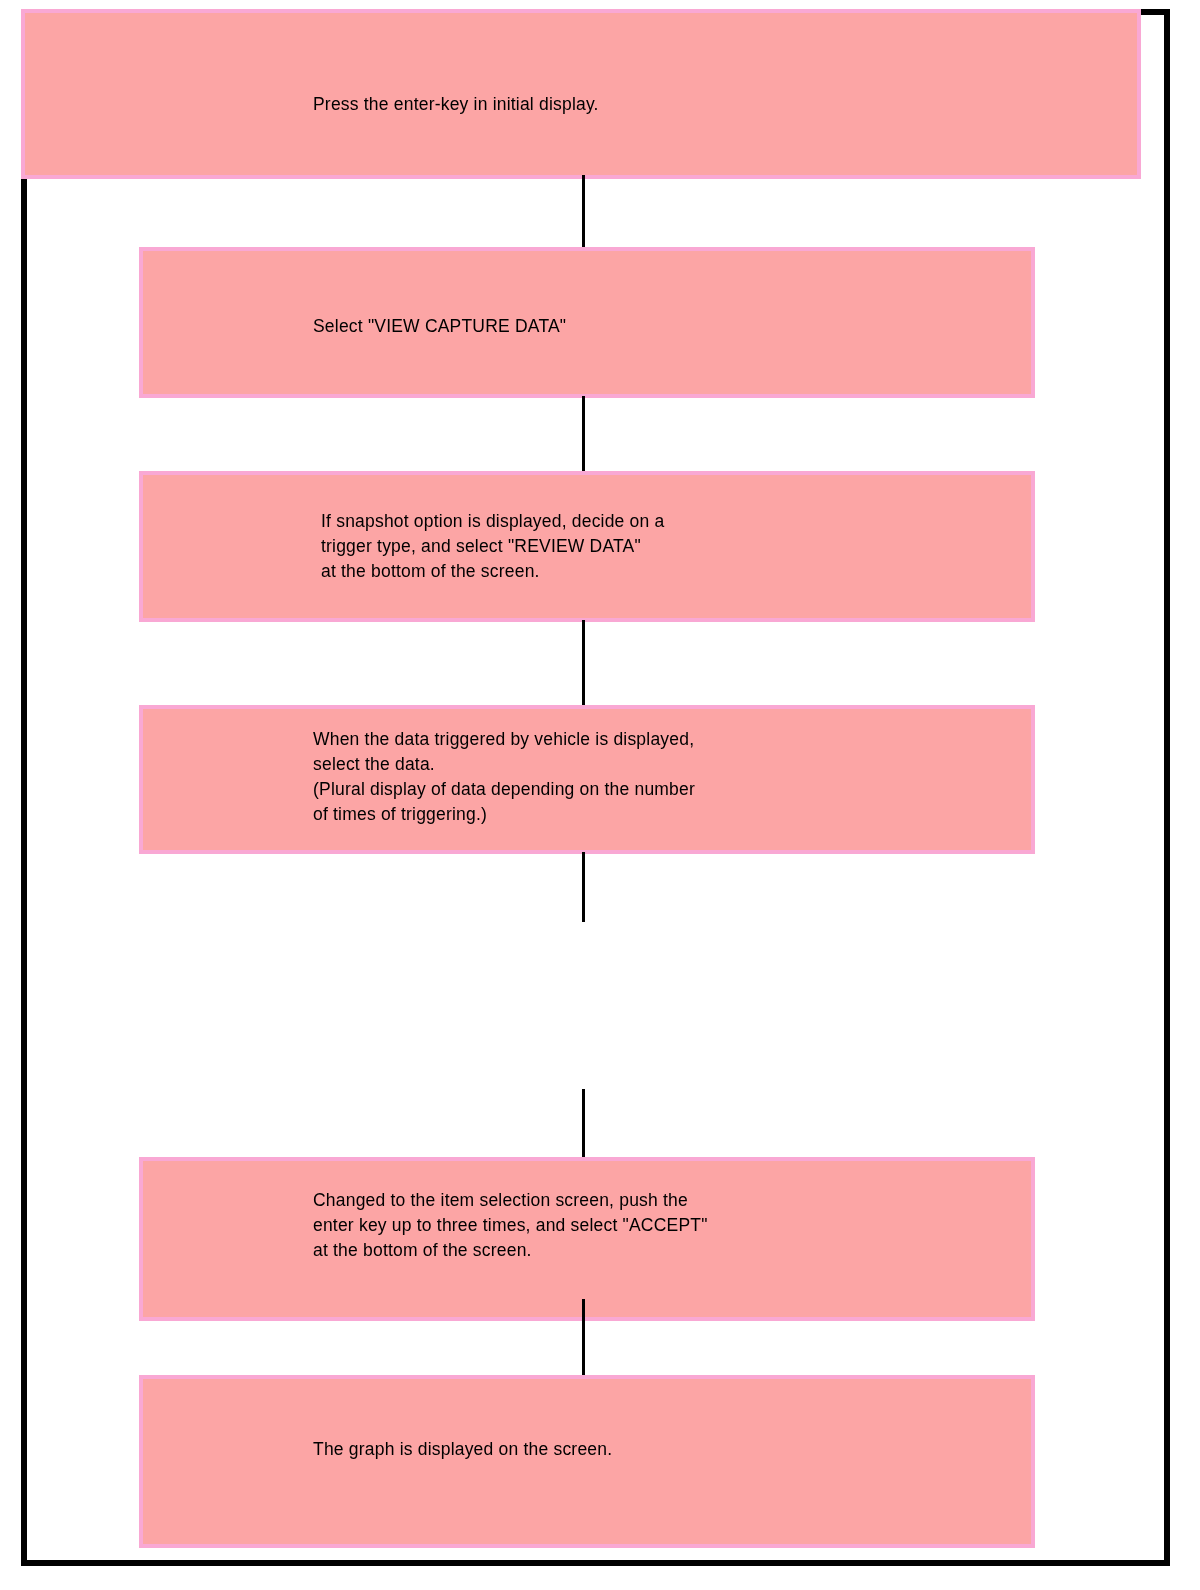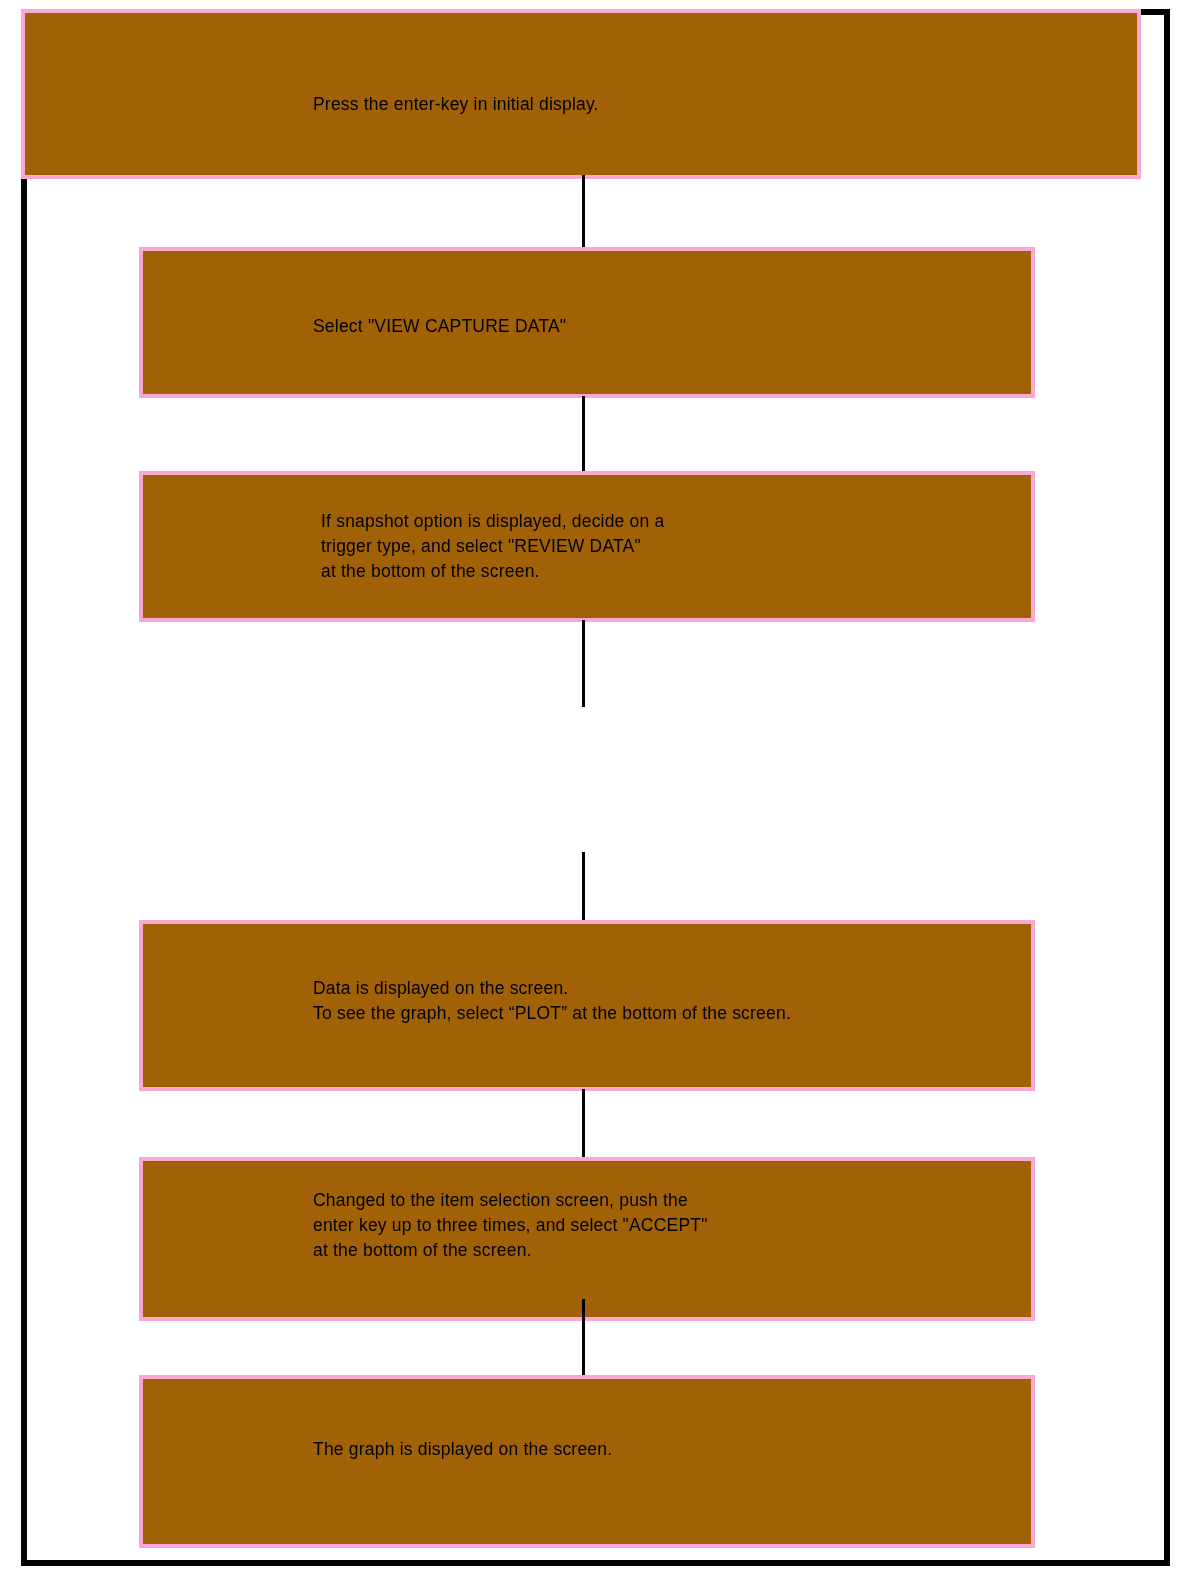--- a/index.html
+++ b/index.html
@@ -30,21 +30,21 @@
     height: 1557px;
     border: 6px solid #000000;
     box-sizing: border-box;
     background: transparent;
   }
 
   
   .flow-box {
     position: absolute;
     box-sizing: border-box;
-    background: #a16207;
+    background: #fca5a5;
     border: 4px solid #f9a8d4;
   }
 
   
   .flow-box.first {
     border-width: 4px;
   }
 
   .box-text {
     position: absolute;
@@ -84,27 +84,29 @@
   <div class="connector" style="left:582px; top:396px; height:77px;"></div>
 
   <div class="flow-box" style="left:139px; top:471px; width:896px; height:151px;">
     <div class="box-text" style="left:170px; top:34px;margin-left:8px;">If snapshot option is displayed, decide on a
 trigger type, and select "REVIEW DATA"
 at the bottom of the screen.</div>
   </div>
 
   <div class="connector" style="left:582px; top:620px; height:87px;"></div>
 
+  <div class="flow-box" style="left:139px; top:705px; width:896px; height:149px;">
+    <div class="box-text" style="left:170px; top:18px;">When the data triggered by vehicle is displayed,
+select the data.
+(Plural display of data depending on the number
+of times of triggering.)</div>
+  </div>
 
   <div class="connector" style="left:582px; top:852px; height:70px;"></div>
 
-  <div class="flow-box" style="left:139px; top:920px; width:896px; height:171px;">
-    <div class="box-text" style="left:170px; top:52px;">Data is displayed on the screen.
-To see the graph, select “PLOT”  at the bottom of the screen.</div>
-  </div>
 
   <div class="connector" style="left:582px; top:1089px; height:70px;"></div>
 
   <div class="flow-box" style="left:139px; top:1157px; width:896px; height:164px;">
     <div class="box-text" style="left:170px; top:27px;">Changed to the item selection screen, push the
 enter key up to three times, and select "ACCEPT"
 at the bottom of the screen.</div>
   </div>
 
   <div class="connector" style="left:582px; top:1299px; height:78px;"></div>

